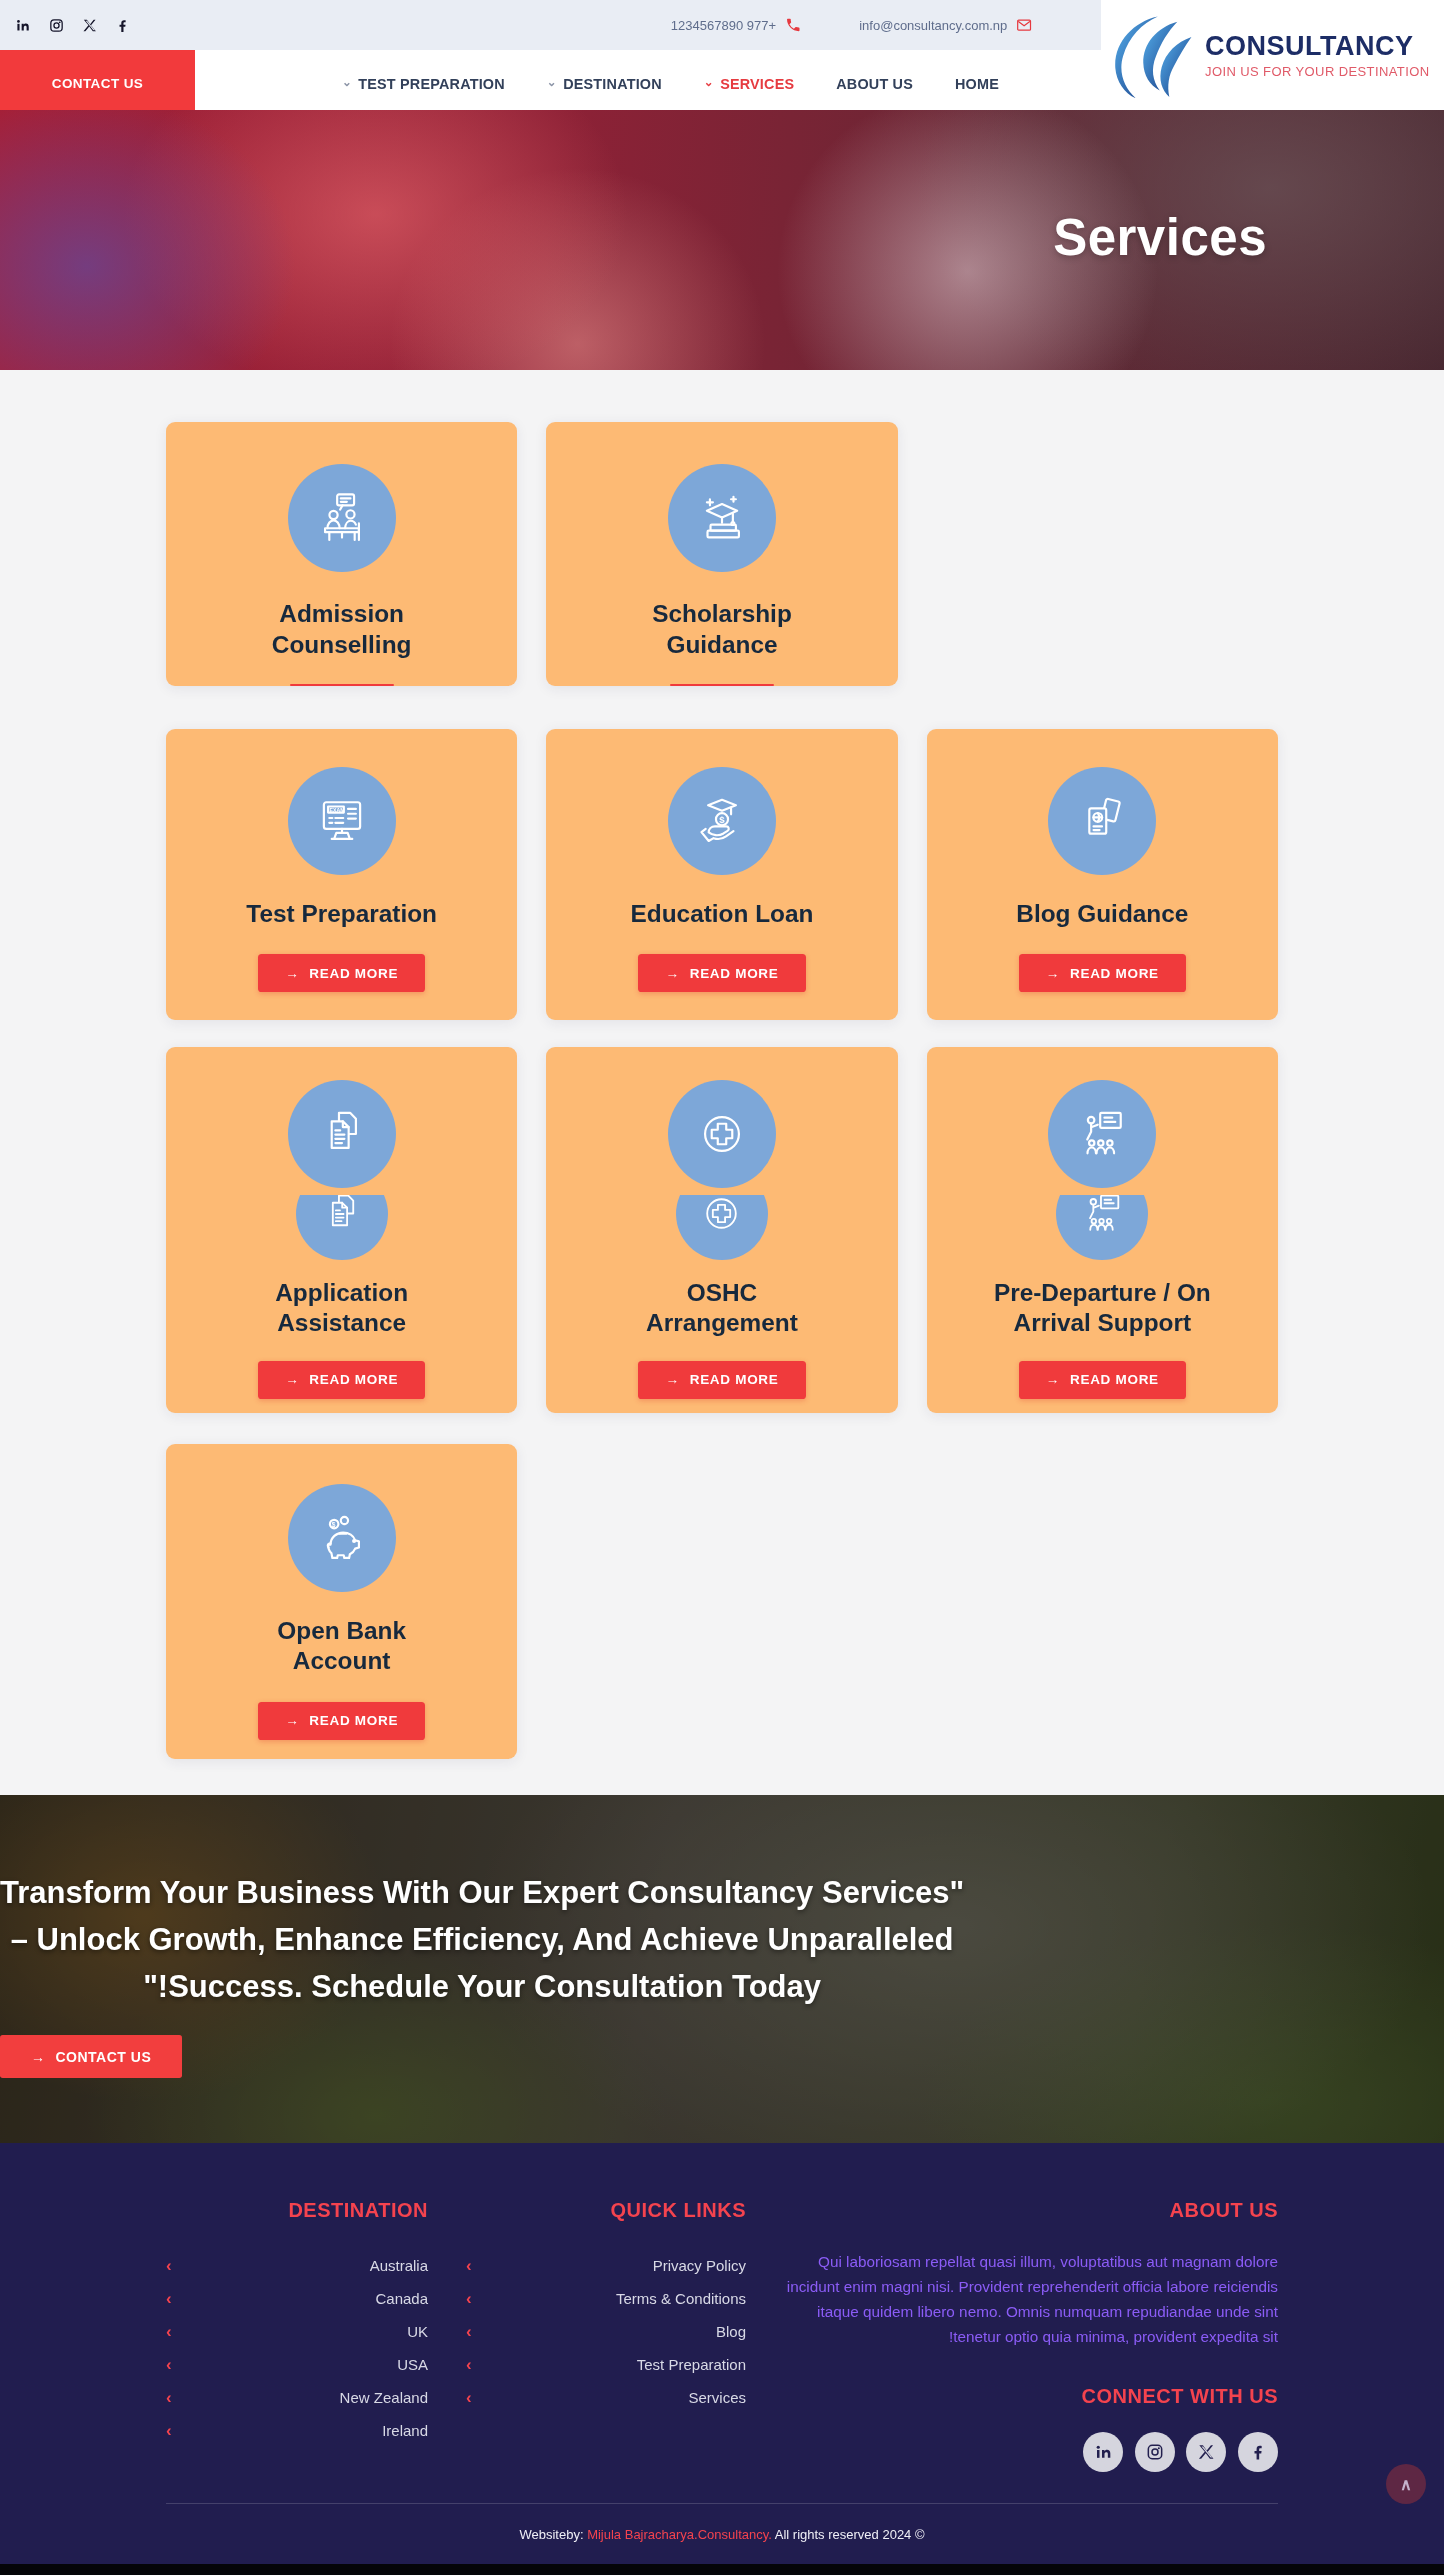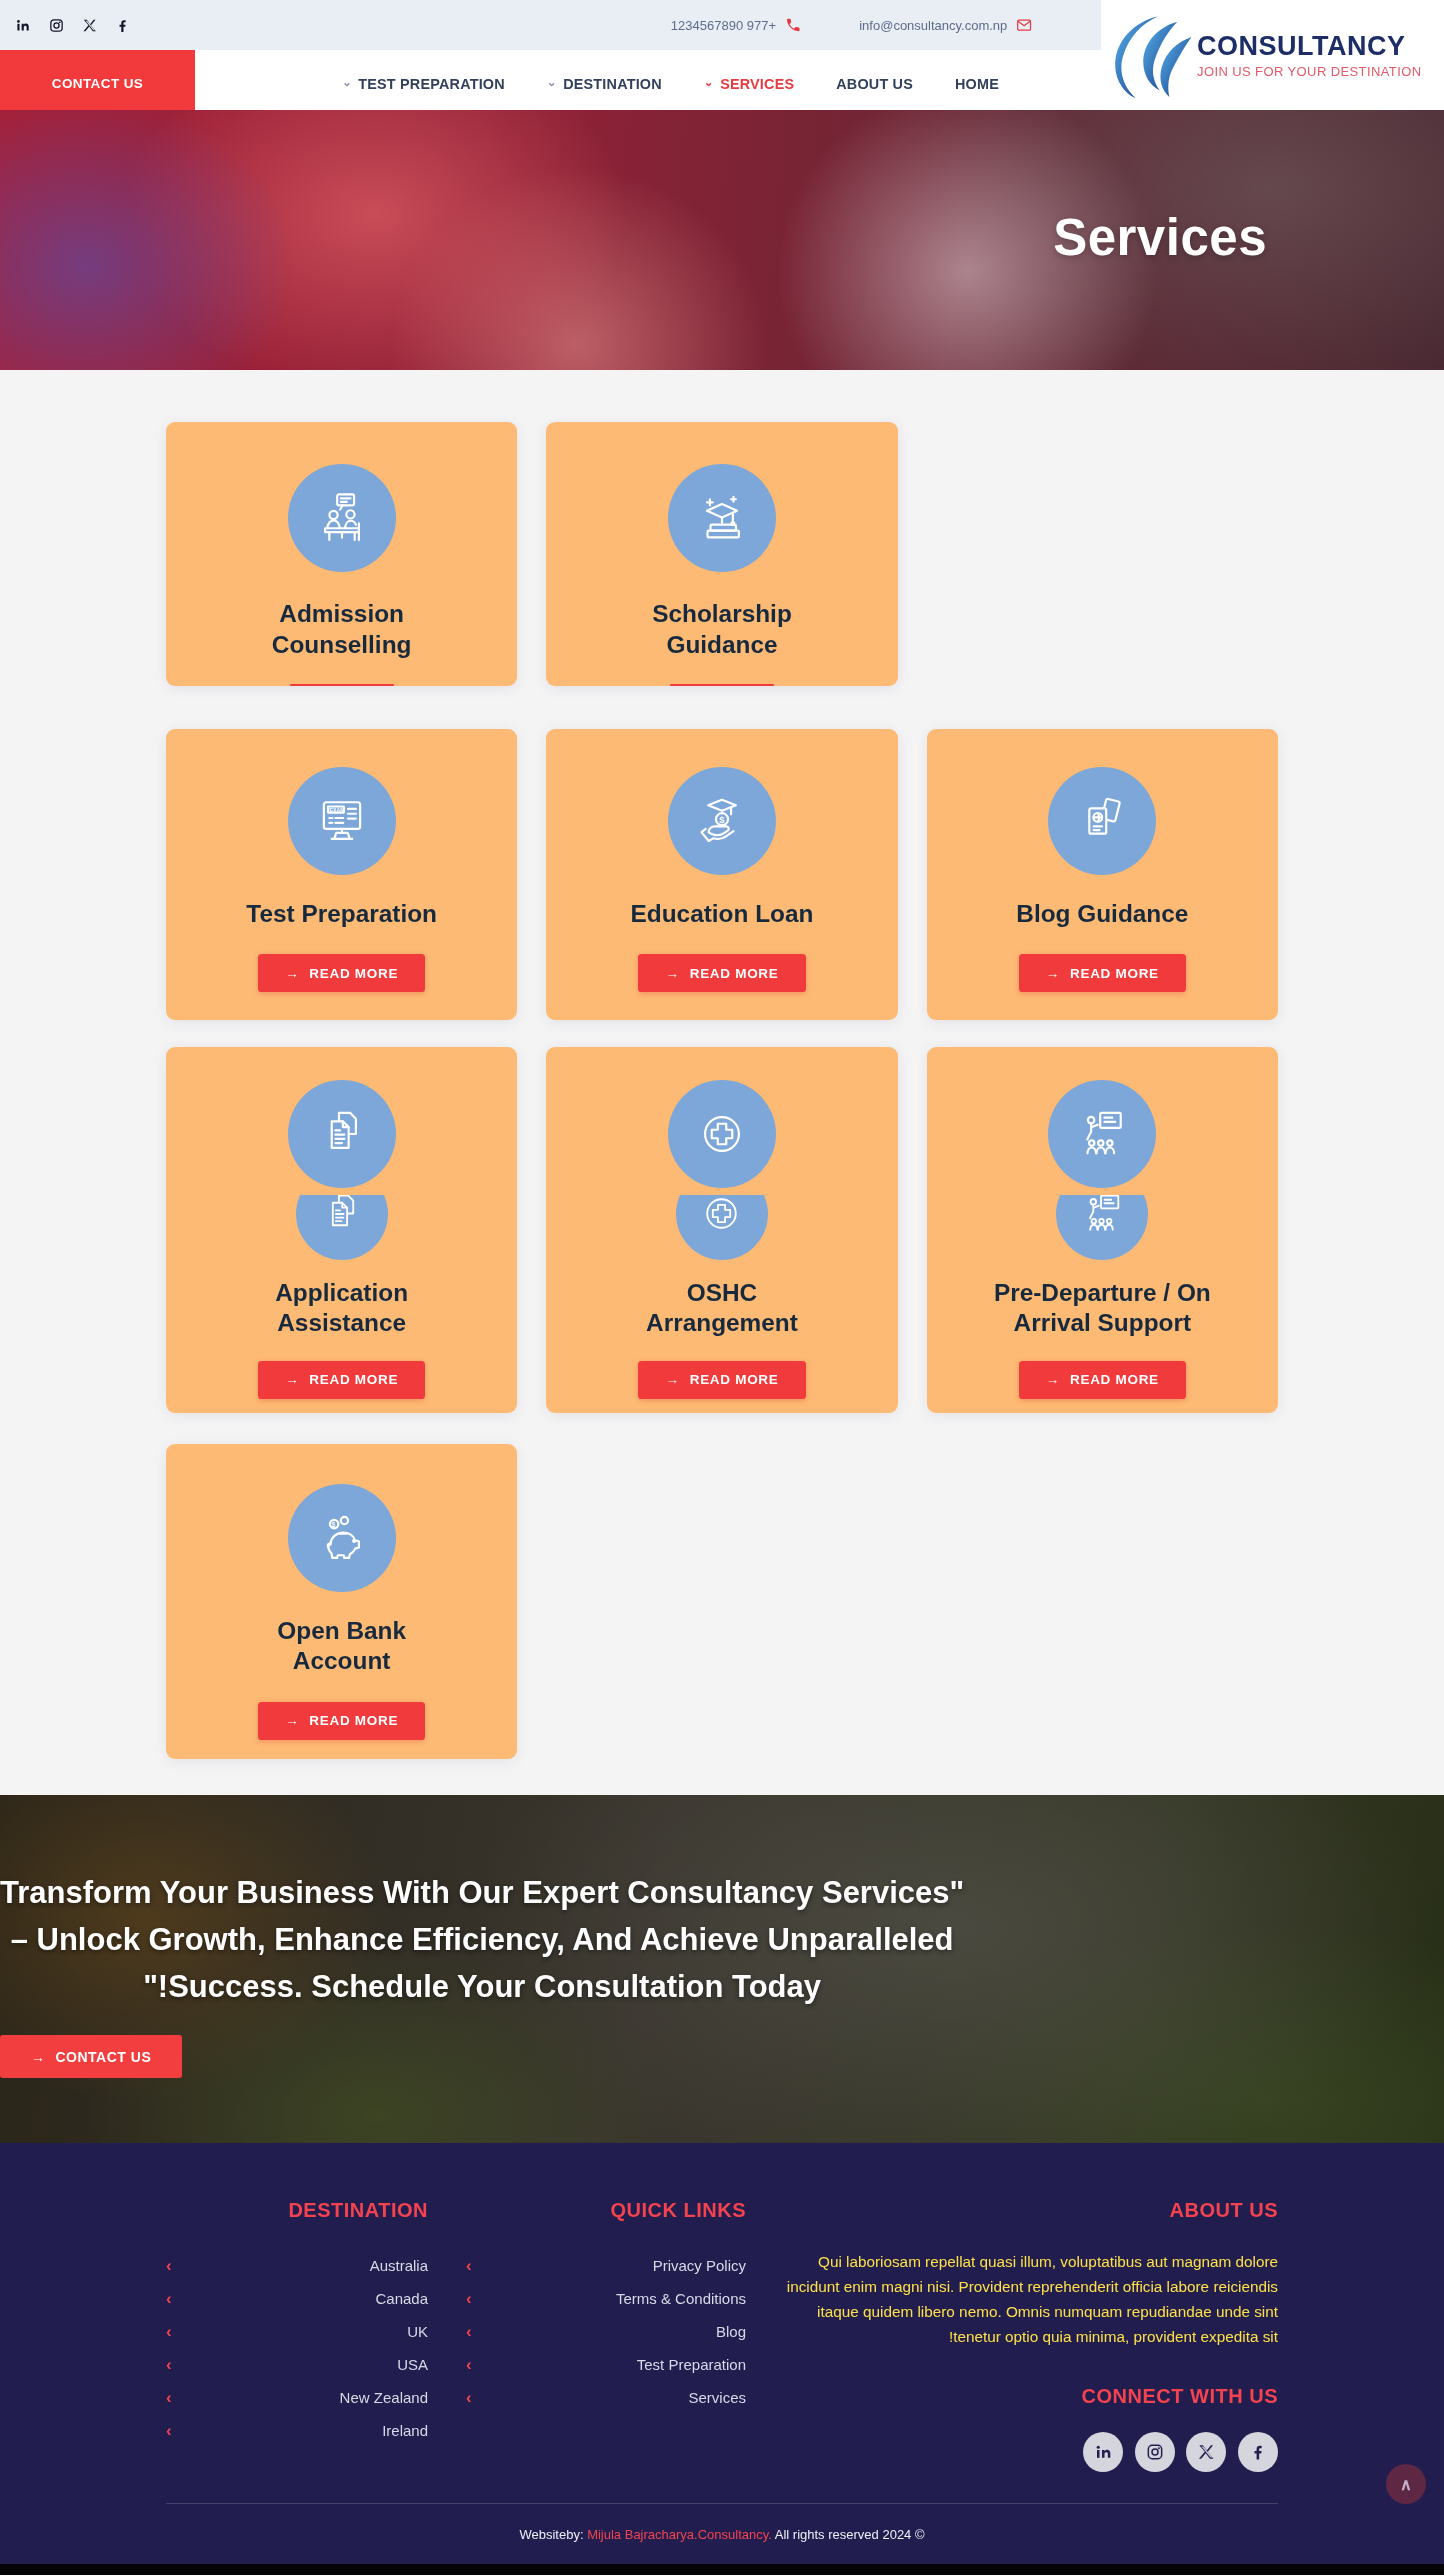--- a/index.html
+++ b/index.html
@@ -25,21 +25,21 @@
   .contact-chip{display:flex;align-items:center;gap:9px;color:#5f6d8c;font-size:13px;}
   .contact-chip .cicon{width:16.2px;height:16.2px;color:#e6393f;display:inline-flex;}
   .navbar{height:67px;background:#fff;display:flex;align-items:stretch;}
   .contact-btn{width:195px;background:#f23a3c;color:#fff;font-size:13.5px;font-weight:700;letter-spacing:0.4px;
     display:flex;align-items:center;justify-content:center;border:none;cursor:pointer;}
   .menu{flex:1;display:flex;align-items:center;justify-content:center;gap:42px;padding-right:298px;}
   .menu-item{display:flex;align-items:center;gap:6.3px;font-size:14.4px;font-weight:600;color:#32405a;cursor:pointer;letter-spacing:0.2px;}
   .menu-item .caret{font-size:11.7px;color:#8a93a6;line-height:1;transform:translateY(-1.8px);}
   .menu-item.active{color:#e63b40;}
   .menu-item.active .caret{color:#e63b40;}
-  .logo-box{position:absolute;top:0;right:0;width:343px;height:110px;background:#fff;display:flex;align-items:center;gap:2px;padding-left:9px;}
+  .logo-box{position:absolute;top:0;right:0;width:343px;height:110px;background:#fff;display:flex;align-items:center;gap:10px;padding-left:9px;}
   .logo-swoosh{width:85px;height:85px;flex:0 0 auto;}
   .logo-title{font-size:27px;font-weight:800;color:#1d2d66;letter-spacing:0.5px;}
   .logo-tagline{font-size:13px;color:#e05a68;letter-spacing:0.4px;margin-top:2.7px;}
 
   
   .hero{position:relative;height:260px;overflow:hidden;
     background:
       radial-gradient(307px 253px at 6% 60%, rgba(102,70,150,.75), transparent 68%),
       radial-gradient(388px 280px at 26% 40%, rgba(235,105,110,.6), transparent 65%),
       radial-gradient(289px 271px at 40% 90%, rgba(250,170,160,.45), transparent 65%),
@@ -92,21 +92,21 @@
     font-size:14px;font-weight:700;letter-spacing:0.5px;padding:13.5px 31px;border-radius:2.7px;border:none;cursor:pointer;
     font-family:"Liberation Sans",sans-serif;}
 
   
   .footer{position:relative;height:421px;background:var(--footerbg);color:#d4d5e3;}
   .footer-inner{width:1112px;margin:0 auto;padding-top:56px;display:grid;grid-template-columns:262px 280px 1fr;column-gap:38px;}
   .f-heading{color:var(--red-footer);font-size:20px;font-weight:800;letter-spacing:0.5px;text-align:right;}
   .f-list{list-style:none;margin-top:27px;}
   .f-list li{display:flex;align-items:center;justify-content:space-between;height:33px;font-size:15px;color:#d8d9e6;cursor:pointer;}
   .f-list .chev{color:#f4434e;font-size:17px;font-weight:700;line-height:1;}
-  .about-text{margin-top:27px;font-size:15.3px;line-height:25px;color:#fde047;text-align:right;}
+  .about-text{margin-top:27px;font-size:15.3px;line-height:25px;color:#8b5cf6;text-align:right;}
   .connect-heading{margin-top:36px;}
   .f-social{margin-top:23.5px;display:flex;justify-content:flex-end;gap:11.7px;}
   .f-social .fs-circle{width:40px;height:40px;border-radius:50%;background:#d5d5de;color:#23204f;
     display:flex;align-items:center;justify-content:center;cursor:pointer;}
   .fs-circle svg{width:20px;height:20px;}
   .f-divider{width:1112px;margin:31px auto 0;border-top:0.9px solid rgba(255,255,255,.16);}
   .f-bottom{width:1112px;margin:0 auto;display:flex;justify-content:center;align-items:center;padding-top:23.5px;
     font-size:13px;color:#f0f0f7;}
   .red-text{color:#f4434e;}
   .scrolltop{position:absolute;right:18px;bottom:60px;width:40px;height:40px;border-radius:50%;

